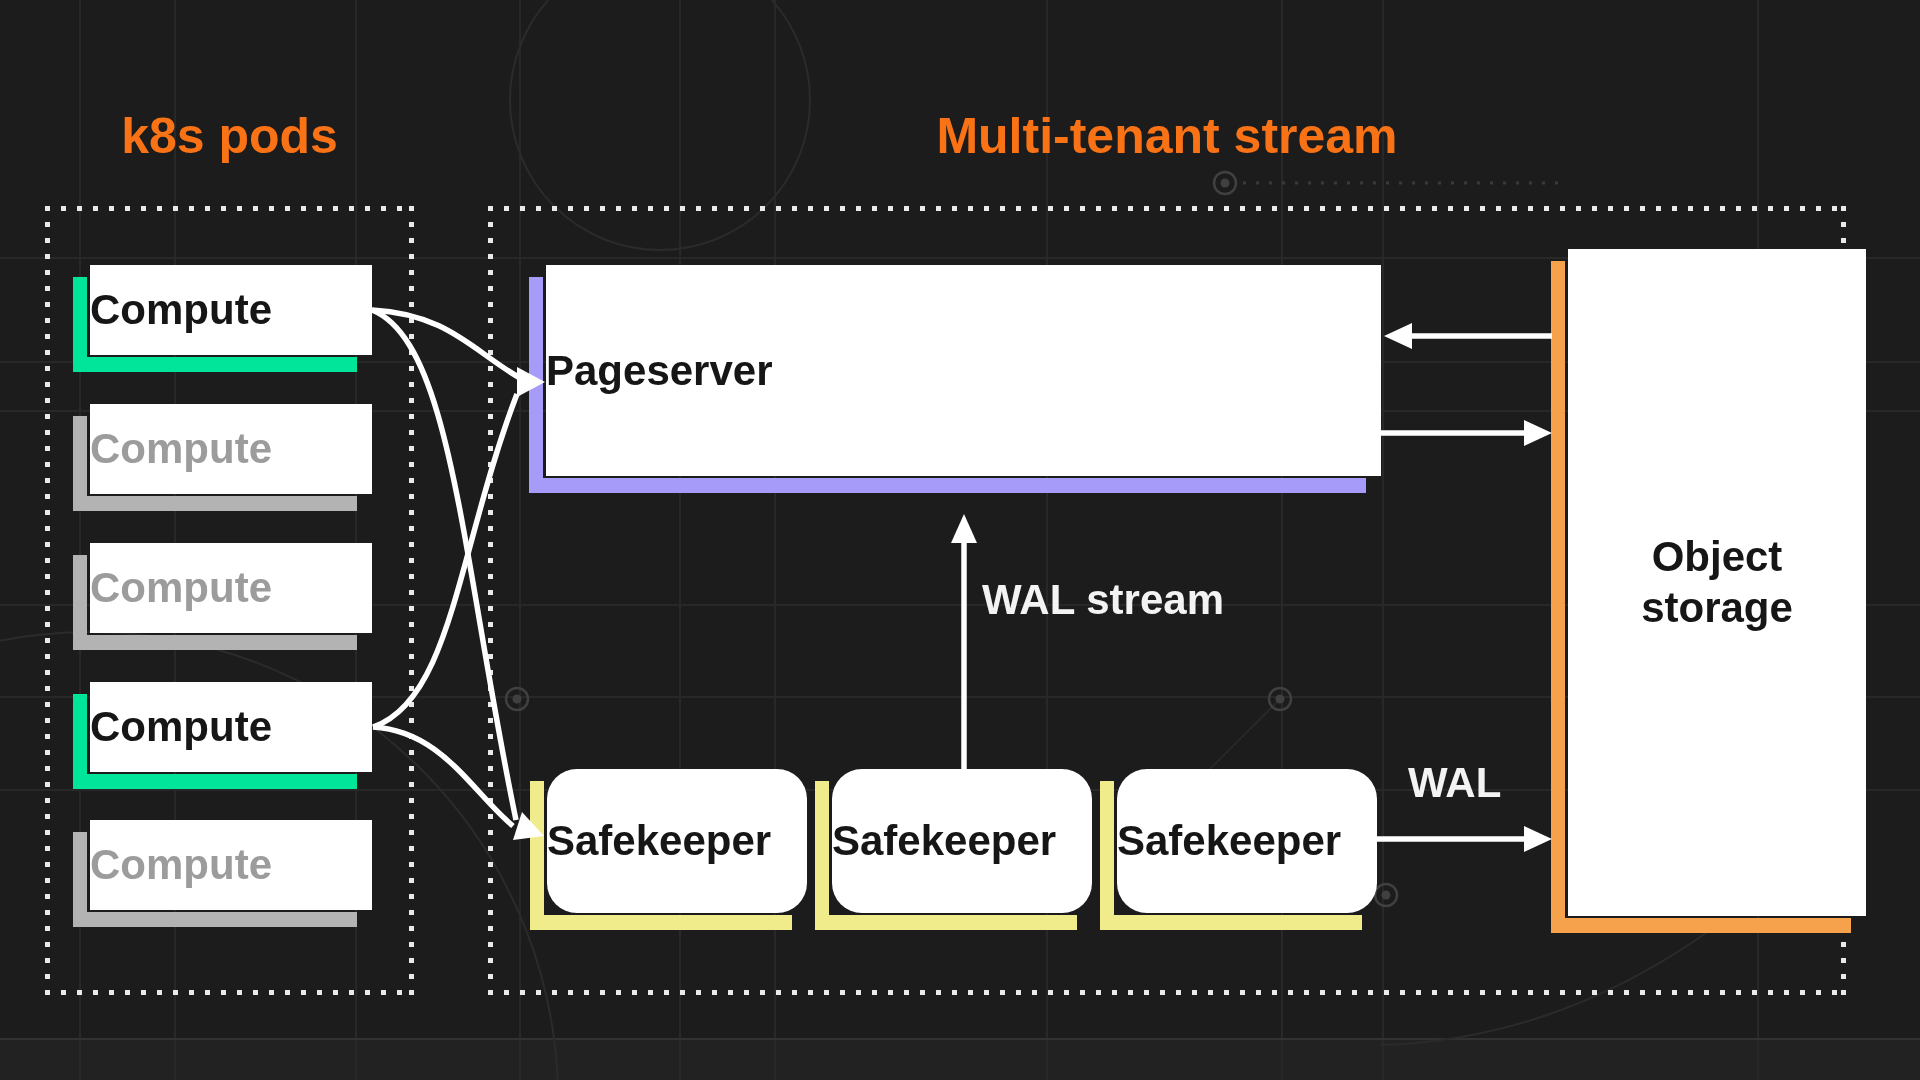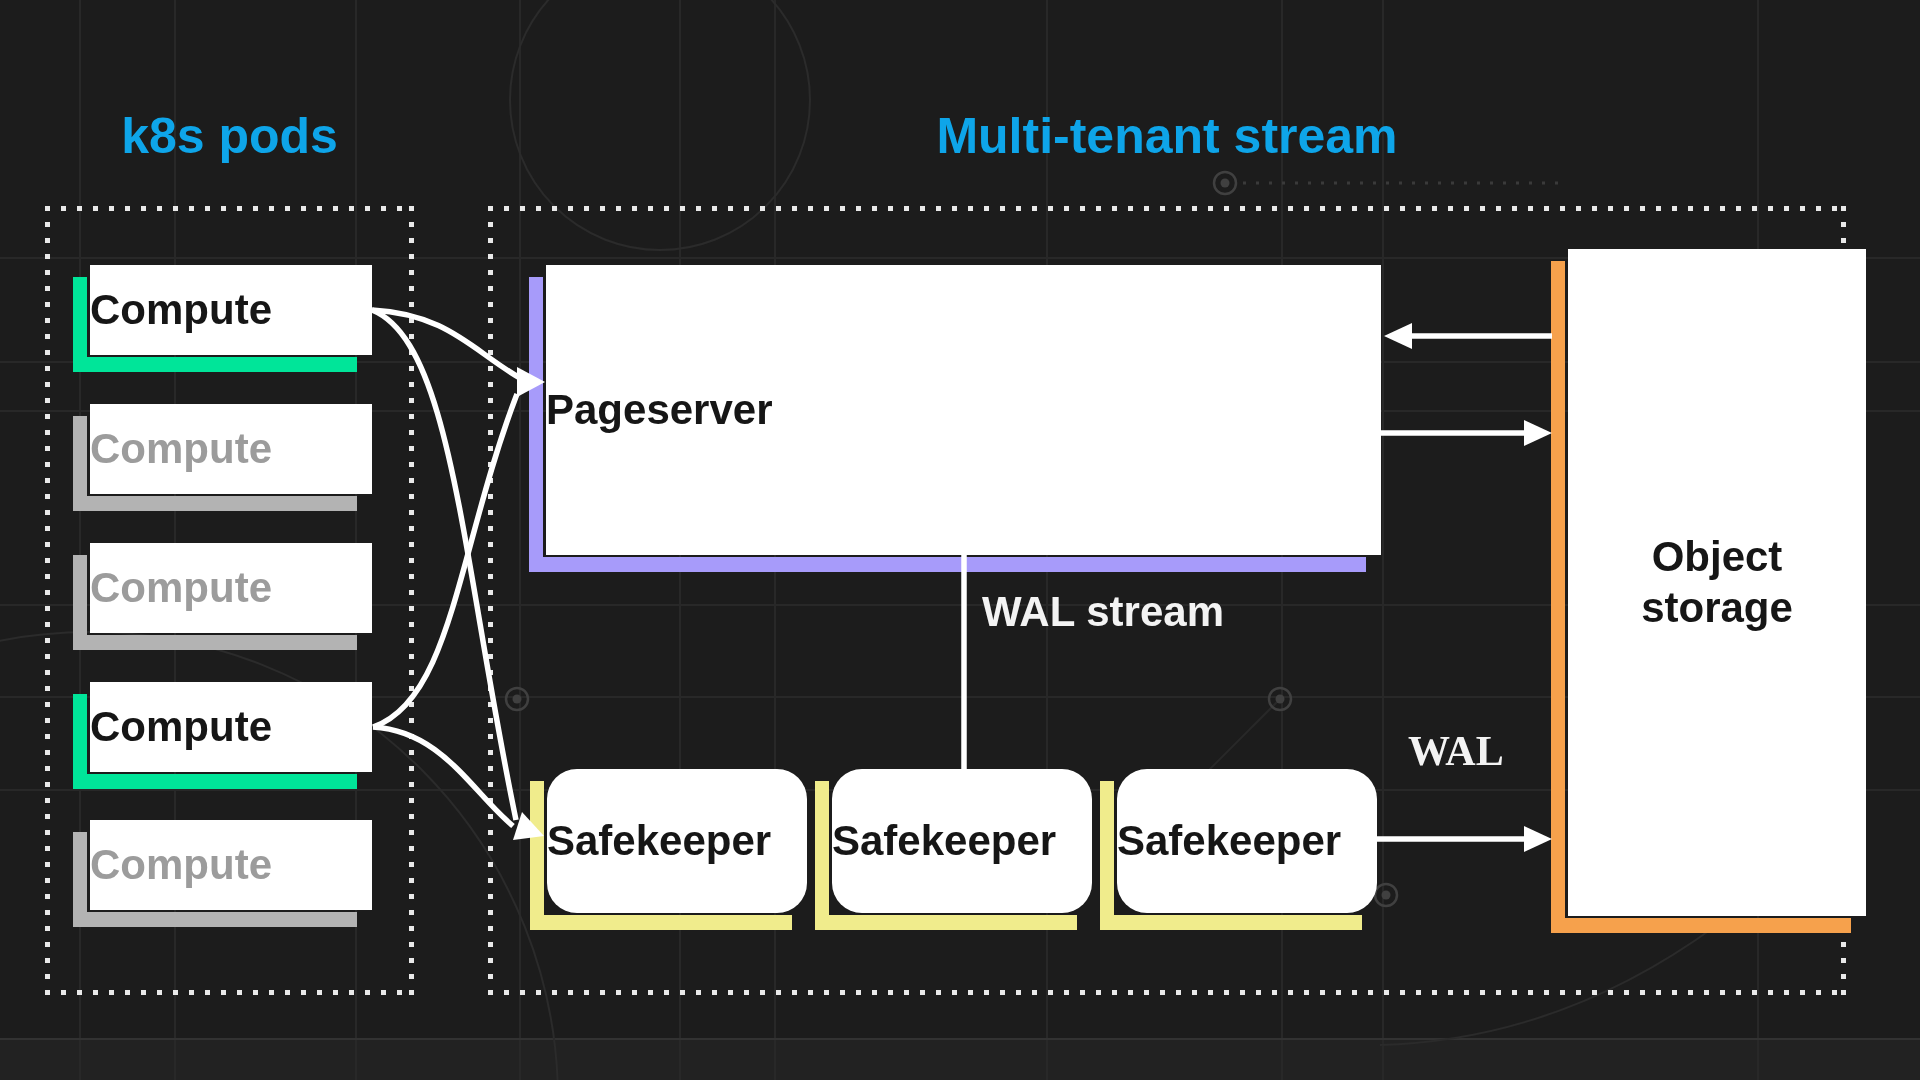--- a/index.html
+++ b/index.html
@@ -13,21 +13,21 @@
   #arrow-layer{z-index:5;}
 
   
   .region{position:absolute;z-index:1;}
   .edge{position:absolute;}
   .edge.h{height:5px;left:0;right:0;background:repeating-linear-gradient(90deg,#e9e9e9 0 5px,transparent 5px 16px);}
   .edge.v{width:5px;top:0;bottom:0;background:repeating-linear-gradient(180deg,#e9e9e9 0 5px,transparent 5px 16px);}
   .edge.top{top:0;} .edge.bottom{bottom:0;} .edge.left{left:0;} .edge.right{right:0;}
 
   
-  .heading{position:absolute;z-index:2;color:#0ea5e9;font-size:50px;text-align:center;white-space:nowrap;}
+  .heading{position:absolute;z-index:2;color:#f97316;font-size:50px;text-align:center;white-space:nowrap;}
   .float-label{position:absolute;z-index:6;color:#f3f3f3;font-size:42px;white-space:nowrap;}
 
   
   .node{
     position:absolute;z-index:2;background:#ffffff;color:#161616;
     display:flex;align-items:center;justify-content:flex-start;
     font-size:42px;white-space:nowrap;text-align:center;
   }
   .node .accent{
     position:absolute;left:-17px;top:12px;right:15px;bottom:-17px;
@@ -38,31 +38,31 @@
   .node.gray{--ac:var(--accent-gray);color:var(--inactive-text);}
   .node.purple{--ac:var(--accent-purple);}
   .node.yellow{--ac:var(--accent-yellow);}
   .node.orange{--ac:var(--accent-orange);}
   .node.wrap{white-space:normal;line-height:1.2;padding:2px 28px;}
 
   
   .compute{left:90px;width:282px;height:90px;}
   #compute-1{top:265px;} #compute-2{top:404px;} #compute-3{top:543px;}
   #compute-4{top:682px;} #compute-5{top:820px;}
-  #pageserver{left:546px;top:265px;width:835px;height:290px;}
+  #pageserver{left:546px;top:265px;width:835px;height:211px;}
   .safekeeper{top:769px;width:260px;height:144px;border-radius:30px;}
   #safekeeper-1{left:547px;} #safekeeper-2{left:832px;} #safekeeper-3{left:1117px;}
   #object-storage{left:1568px;top:249px;width:242px;height:663px;}
 
   #heading-pods{left:45px;top:107px;width:369px;}
   #heading-storage{left:488px;top:107px;width:1358px;}
   #region-pods{left:45px;top:206px;width:369px;height:789px;}
   #region-storage{left:488px;top:206px;width:1358px;height:789px;}
-  #label-wal-stream{left:982px;top:588px;}
-  #label-wal{left:1408px;top:727px;font-family:Liberation Serif, serif;}
+  #label-wal-stream{left:982px;top:576px;}
+  #label-wal{left:1408px;top:759px;}
 
   #decor-layer line{stroke:#282828;stroke-width:2;}
   #decor-layer .band-line{stroke:#323232;}
   #decor-layer .faint{stroke:#2b2b2b;stroke-width:2;fill:none;}
   #decor-layer .ring{stroke:#404040;stroke-width:2.5;fill:none;}
   #decor-layer .ring-dot{fill:#404040;}
   #decor-layer .dotseg{stroke:#3a3a3a;stroke-width:3;stroke-dasharray:3 10;}
   #arrow-layer path,#arrow-layer line{stroke:var(--arrow,#fff);stroke-width:5.5;fill:none;}
   #arrow-layer polygon{fill:var(--arrow,#fff);stroke:none;}
 </style>

